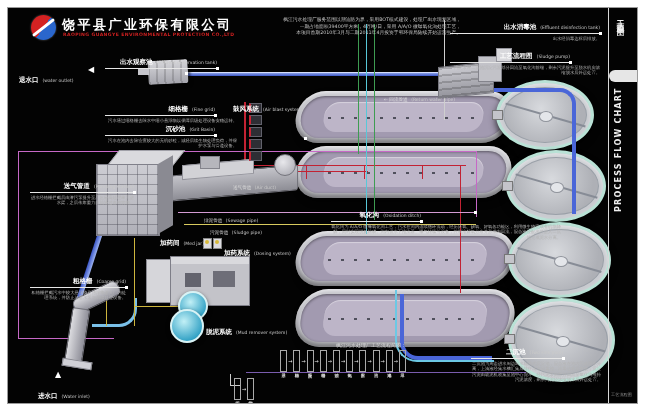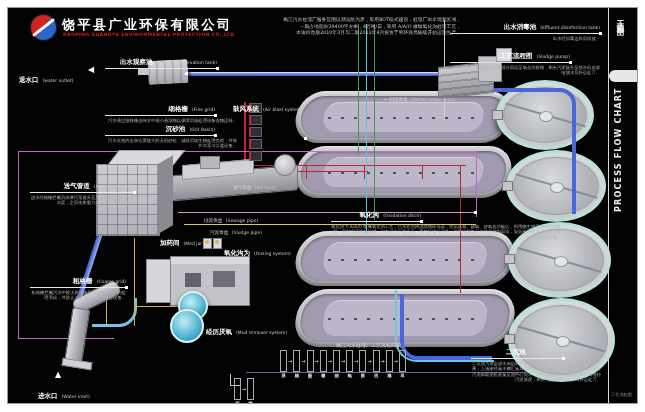--- a/index.html
+++ b/index.html
@@ -321,28 +321,28 @@
 
   <div class="lbl" style="left:152px;top:222px;">
     <span class="ttl">
       <span class="cn">加药间</span>
       <span class="en">(Med jar)</span>
     </span>
   </div>
 
   <div class="lbl" style="left:216px;top:232px;">
     <span class="ttl">
-      <span class="cn">氧化沟为</span>
+      <span class="cn">加药系统</span>
       <span class="en">(Dosing system)</span>
     </span>
   </div>
 
   <div class="lbl" style="left:198px;top:311px;">
     <span class="ttl">
-      <span class="cn">经历厌氧</span>
+      <span class="cn">脱泥系统</span>
       <span class="en">(Mud remover system)</span>
     </span>
   </div>
 
   <div class="lbl" style="left:323px;top:203px;">
     <div class="ttl bracket" style="width:90px;">
       <span class="cn">氧化沟</span>
       <span class="en">(Oxidation ditch)</span>
     </div>
     <div class="desc" style="width:230px;">氧化沟为 A/A/O 微曝氧化沟工艺，污水在沟内连续循环流动，经历厌氧、缺氧、好氧各功能区，利用微生物完成有机物降解，同时实现脱氮除磷。沟内设水下推流器、曝气转碟等设备，控制溶解氧分布并形成内回流，混合液经配水井进入二沉池完成泥水分离。</div>

